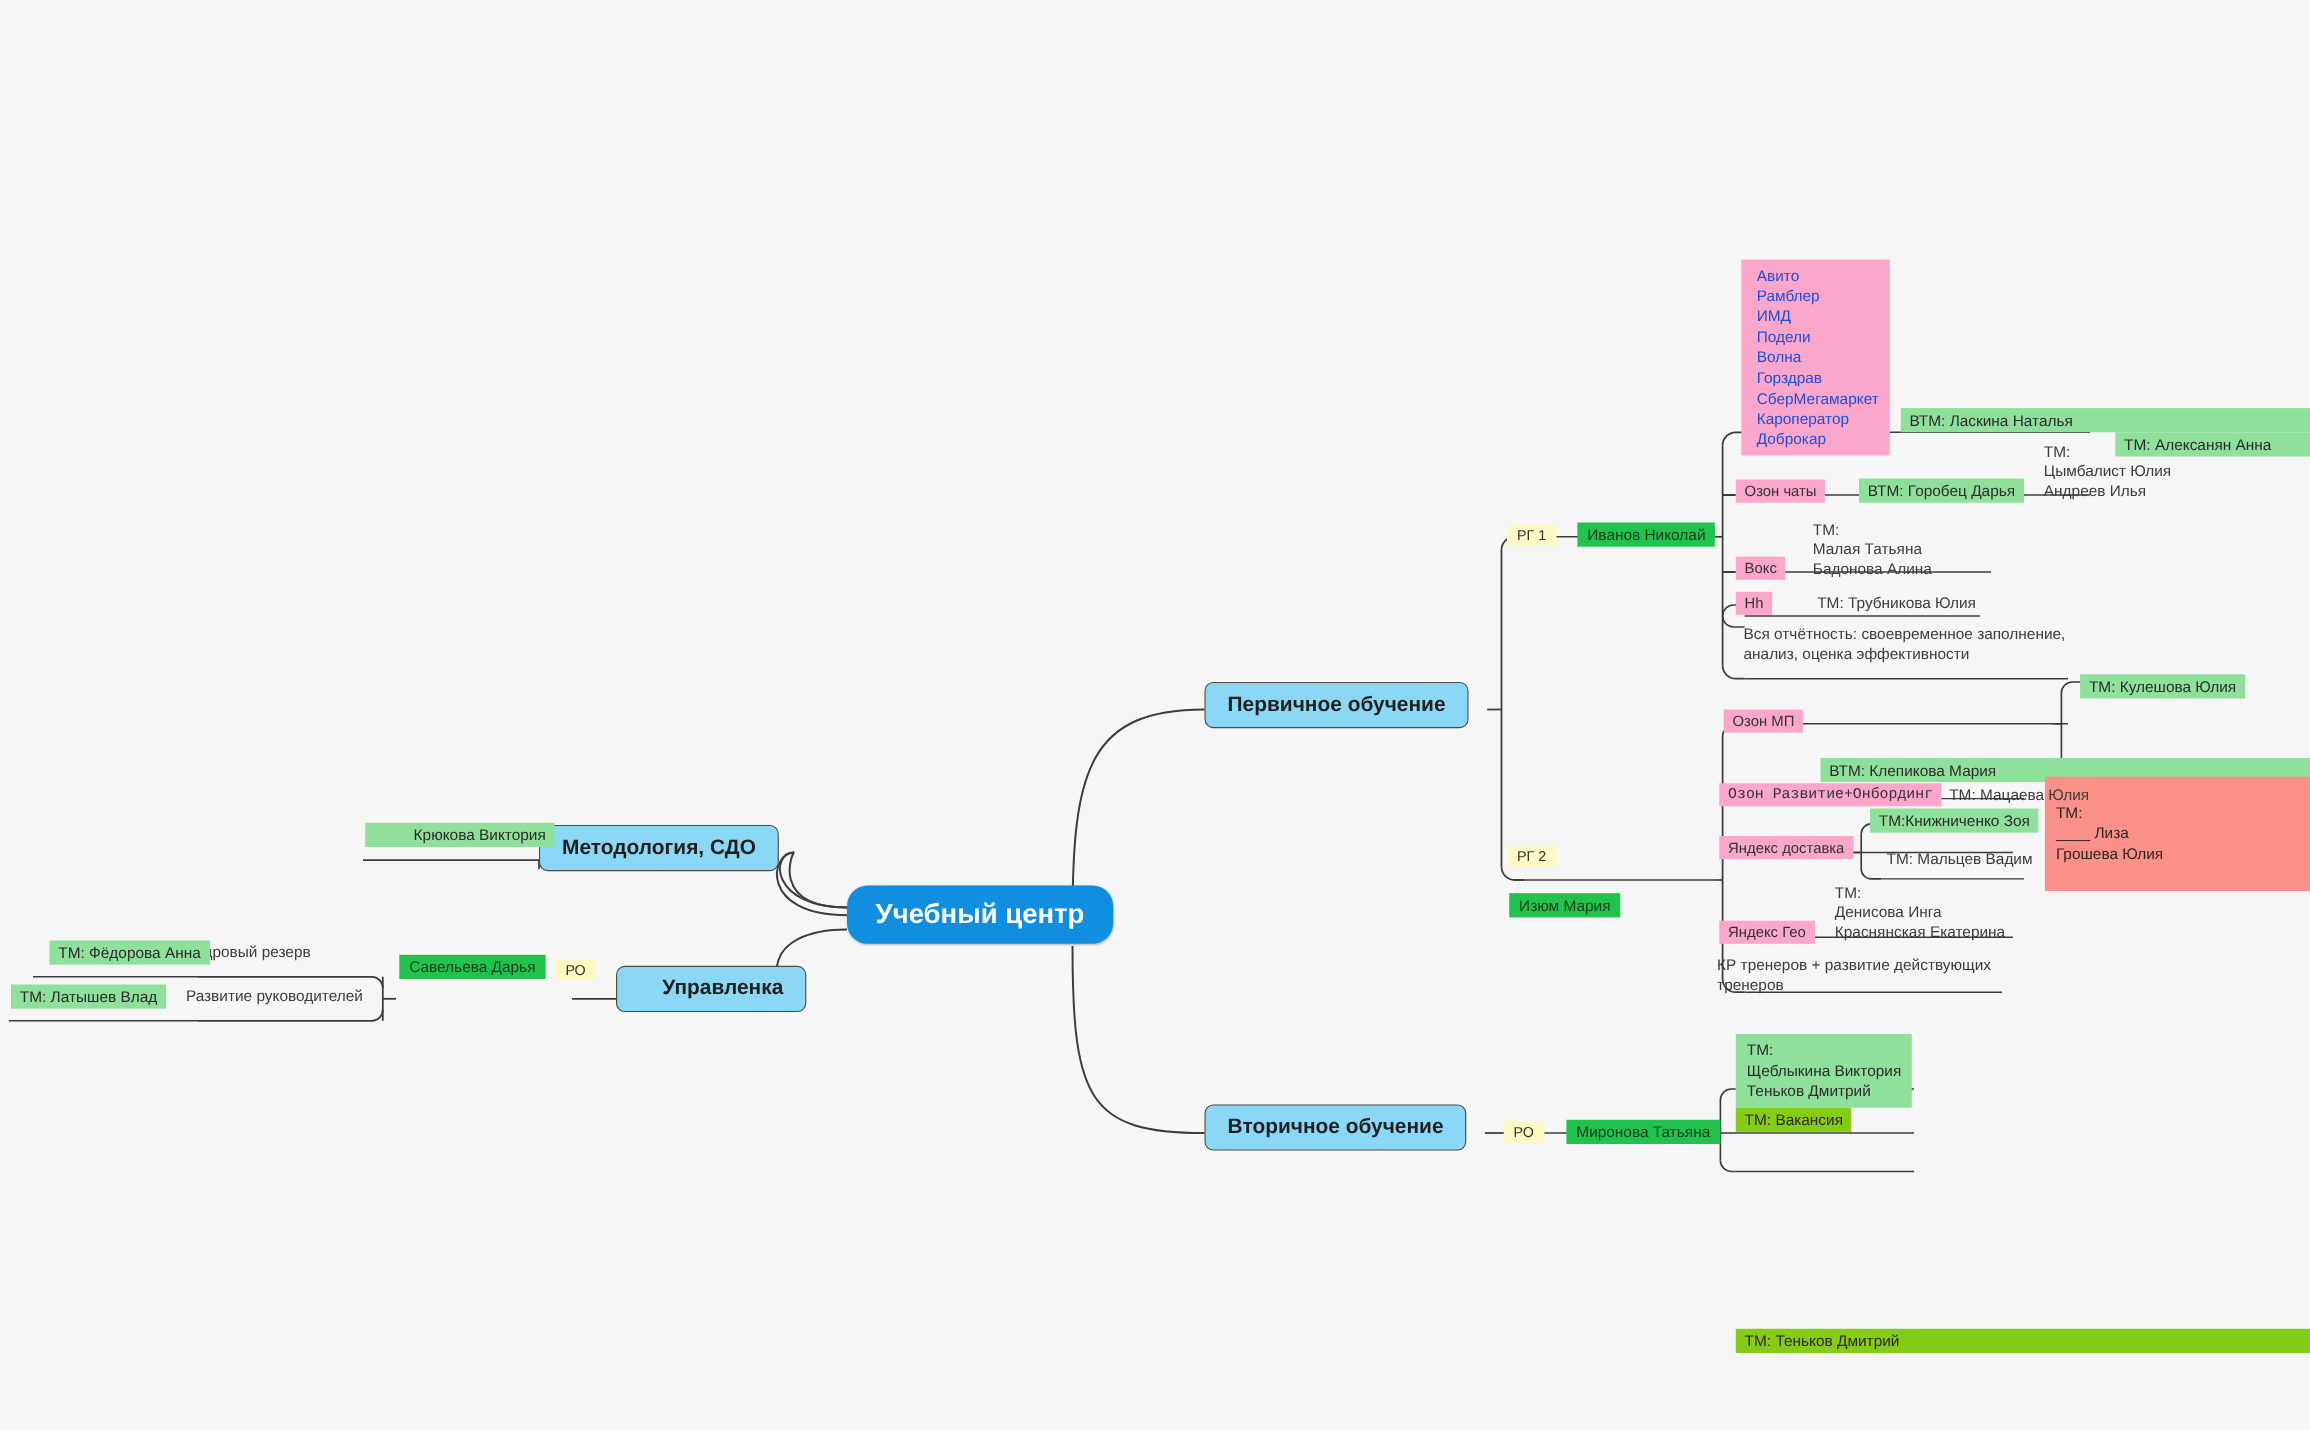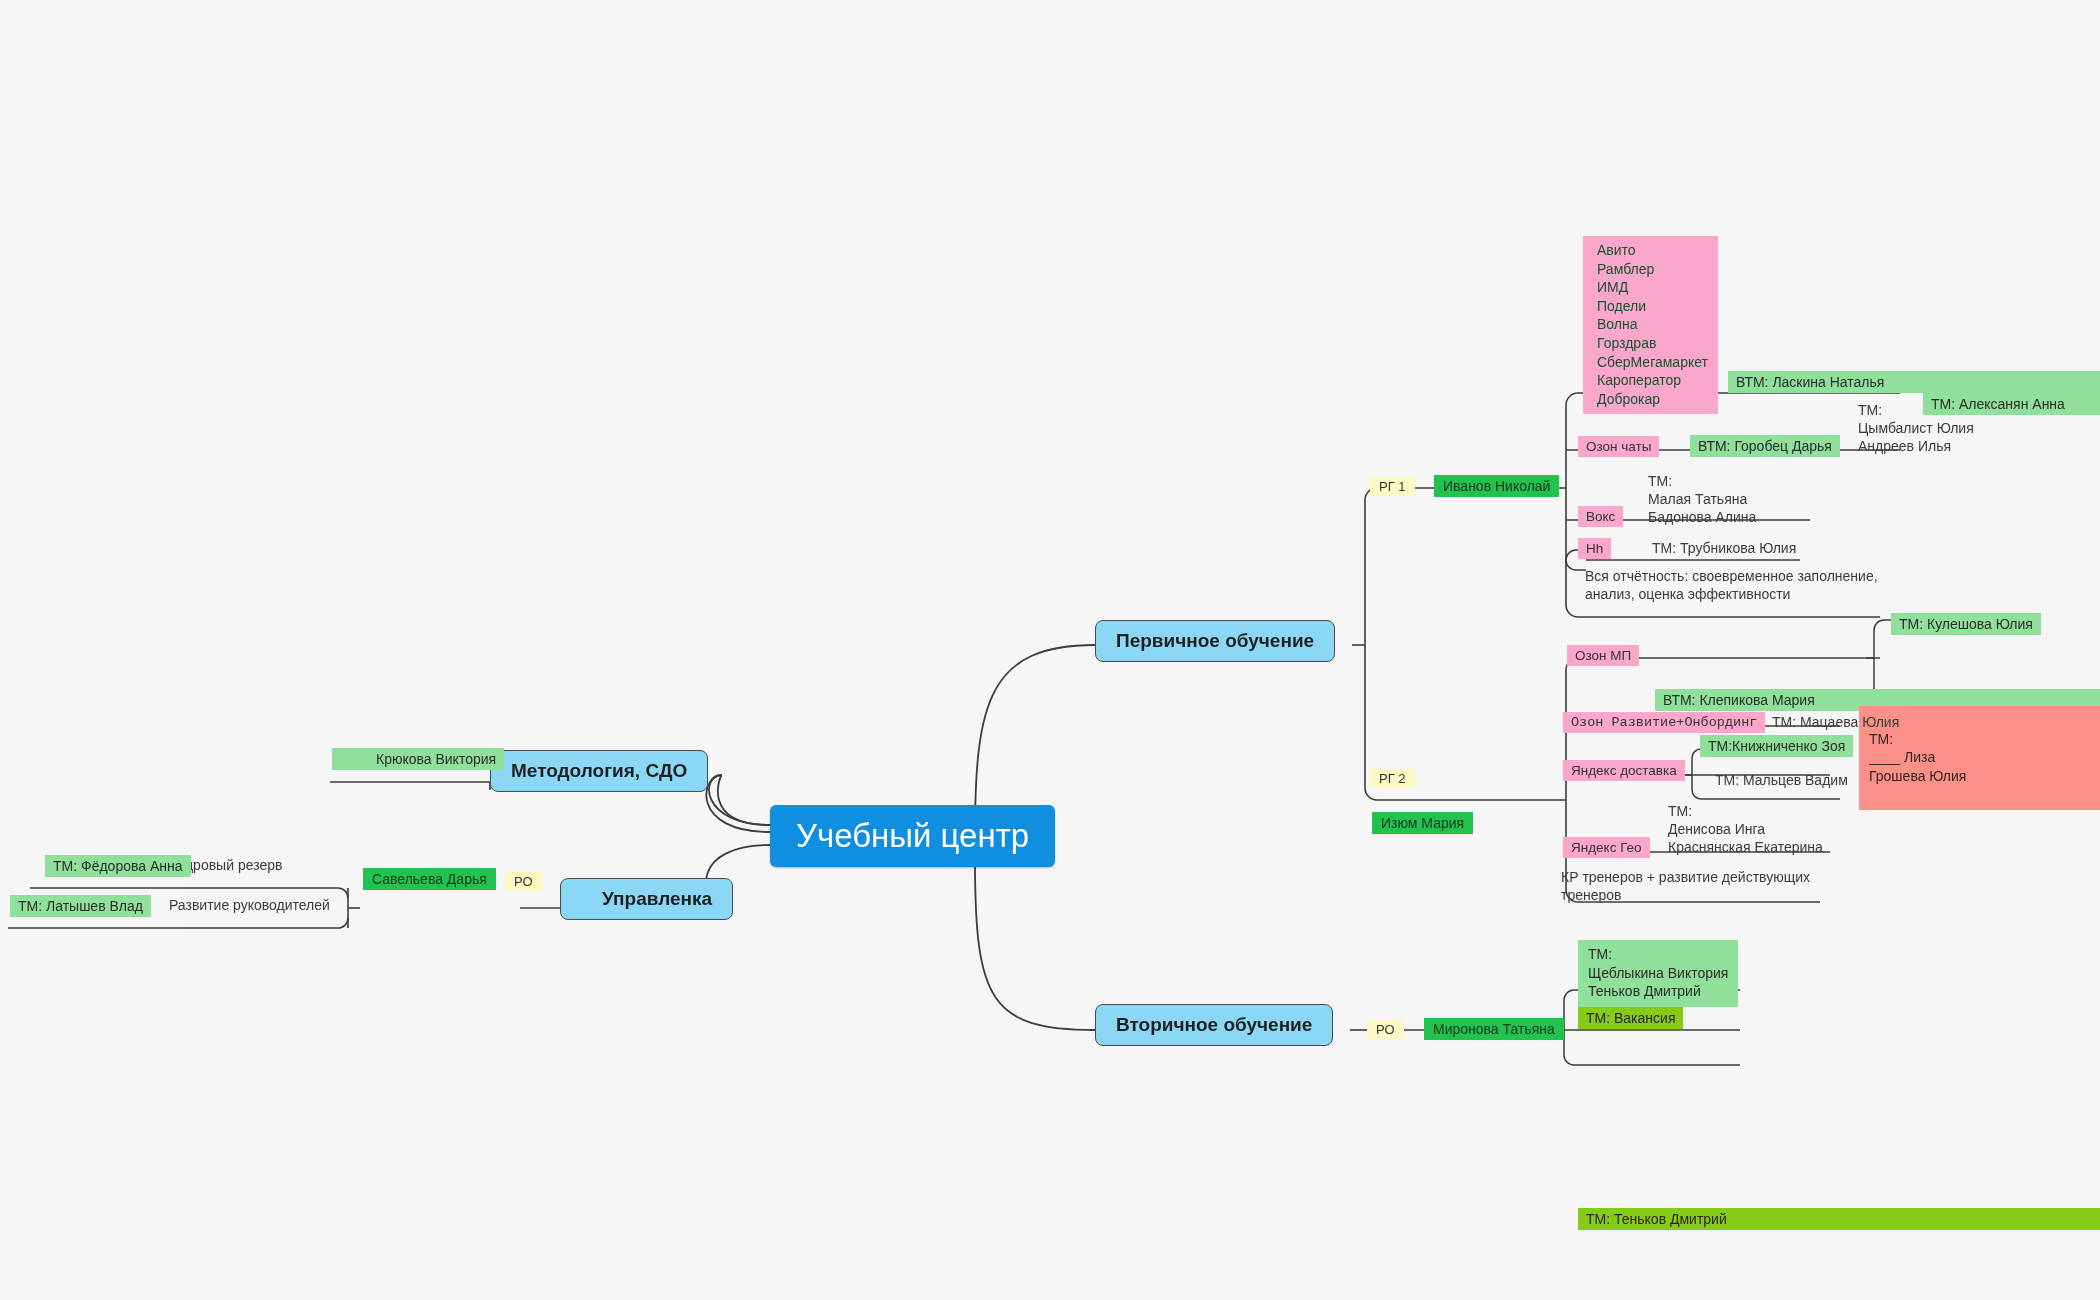--- a/index.html
+++ b/index.html
@@ -11,40 +11,40 @@
     position:relative;
     overflow:hidden;
   }
   #canvas { position:absolute; inset:0; width:2100px; height:1300px; }
   #edges { position:absolute; left:0; top:0; width:2100px; height:1300px; pointer-events:none; }
 
   .node { position:absolute; }
 
   
   .root {
-    background:#108EE0; color:#fff; font-weight:normal; font-size:33px;
-    border-radius:6px; padding:12px 26px; white-space:nowrap;
+    background:#108EE0; color:#fff; font-weight:bold; font-size:25px;
+    border-radius:19px; padding:12px 26px; white-space:nowrap;
     box-shadow:0 1px 2px rgba(0,0,0,.25);
   }
   
   .main {
     background:#8ad8f5; border:1.6px solid #4a4a4a; border-radius:8px;
     font-weight:bold; font-size:19px; color:#1f1f1f;
     padding:9px 20px; white-space:nowrap;
   }
   
   .chip-blue { background:#fef9c3; color:#333; font-size:13px; padding:2px 9px; white-space:nowrap; }
   
   .chip-green { background:#8FE09A; color:#2b2b2b; font-size:14px; padding:3px 8px; white-space:nowrap; }
   .chip-green-strong { background:#22C24E; color:#173a1d; font-size:14px; padding:3px 9px; white-space:nowrap; }
   .chip-pink { background:#FBA7CB; color:#333; font-size:13.5px; padding:3px 8px; white-space:nowrap; }
   .chip-red { background:#84cc16; color:#332222; font-size:14px; padding:3px 8px; white-space:nowrap; }
   .plain { font-size:14px; color:#3b3b3b; white-space:nowrap; padding:2px 3px; }
   .multi { font-size:14px; color:#3b3b3b; line-height:1.30; white-space:pre-line; padding:2px 3px; }
-  .multi-pink { background:#FBA7CB; font-size:14px; color:#14532d; line-height:1.33; white-space:pre-line; padding:5px 10px 6px 14px; }
+  .multi-pink { background:#FBA7CB; font-size:14px; color:#1d4ed8; line-height:1.33; white-space:pre-line; padding:5px 10px 6px 14px; }
   .multi-red { background:#FA9189; font-size:14px; color:#332222; line-height:1.33; white-space:pre-line; padding:5px 30px 6px 10px; position:relative;}
   .multi-green { background:#8FE09A; font-size:14px; color:#2b2b2b; line-height:1.33; white-space:pre-line; padding:5px 10px 6px 10px; }
 
   .withicon { position:relative; padding-right:26px; }
 </style>
 </head>
 <body>
 
 <div id="canvas">
 

